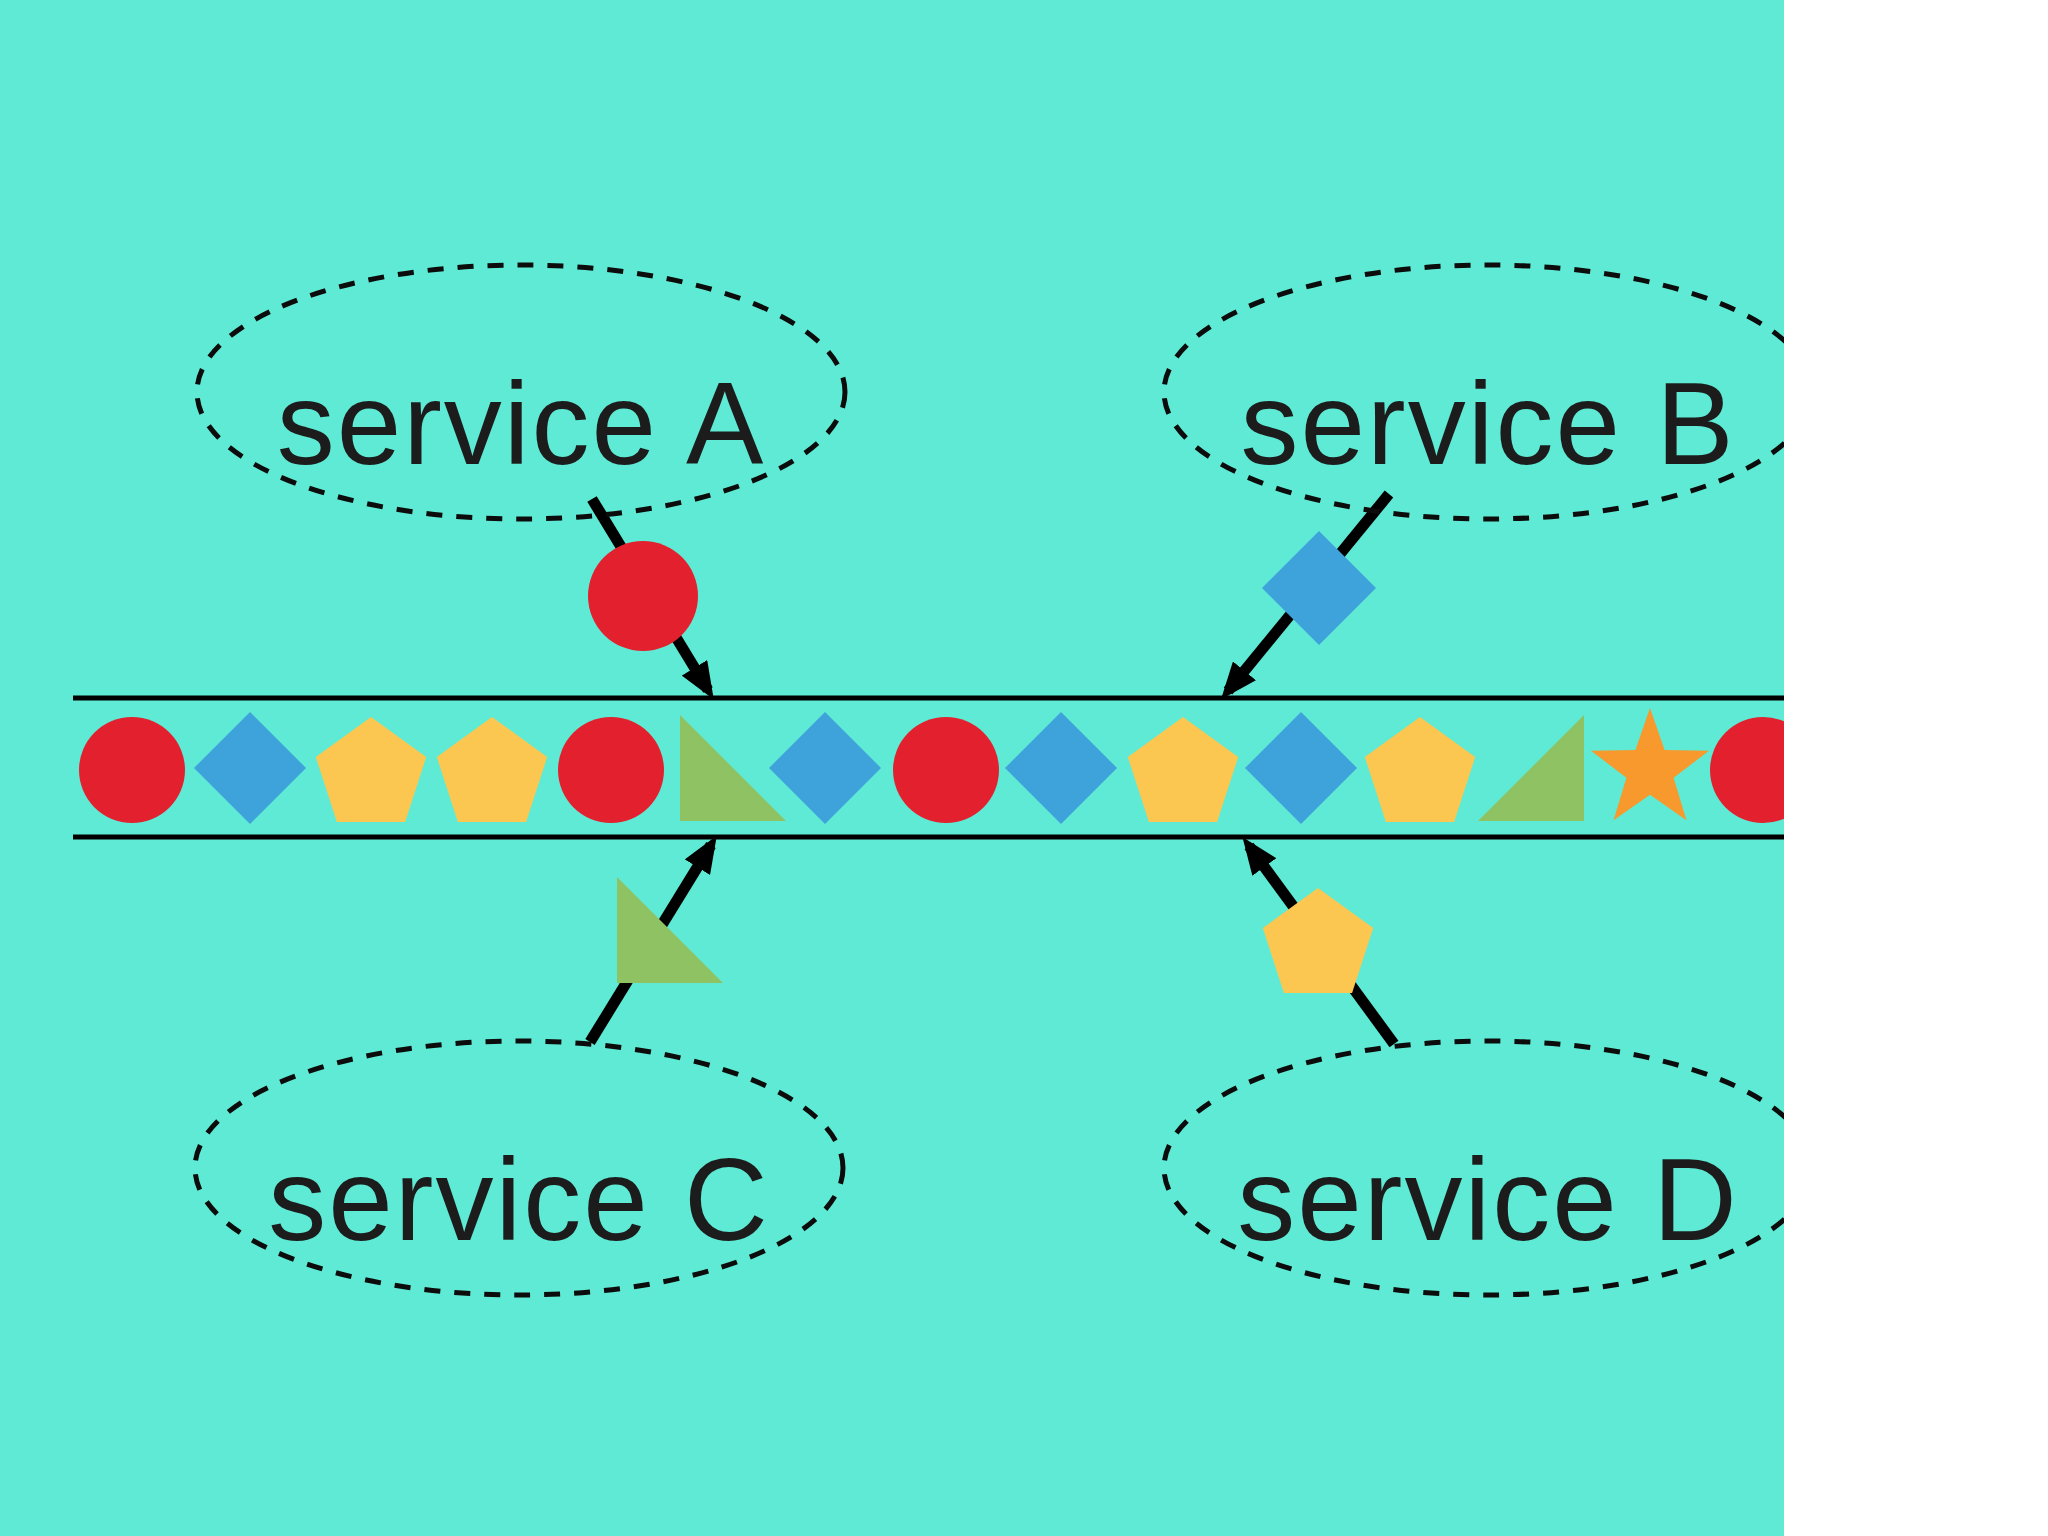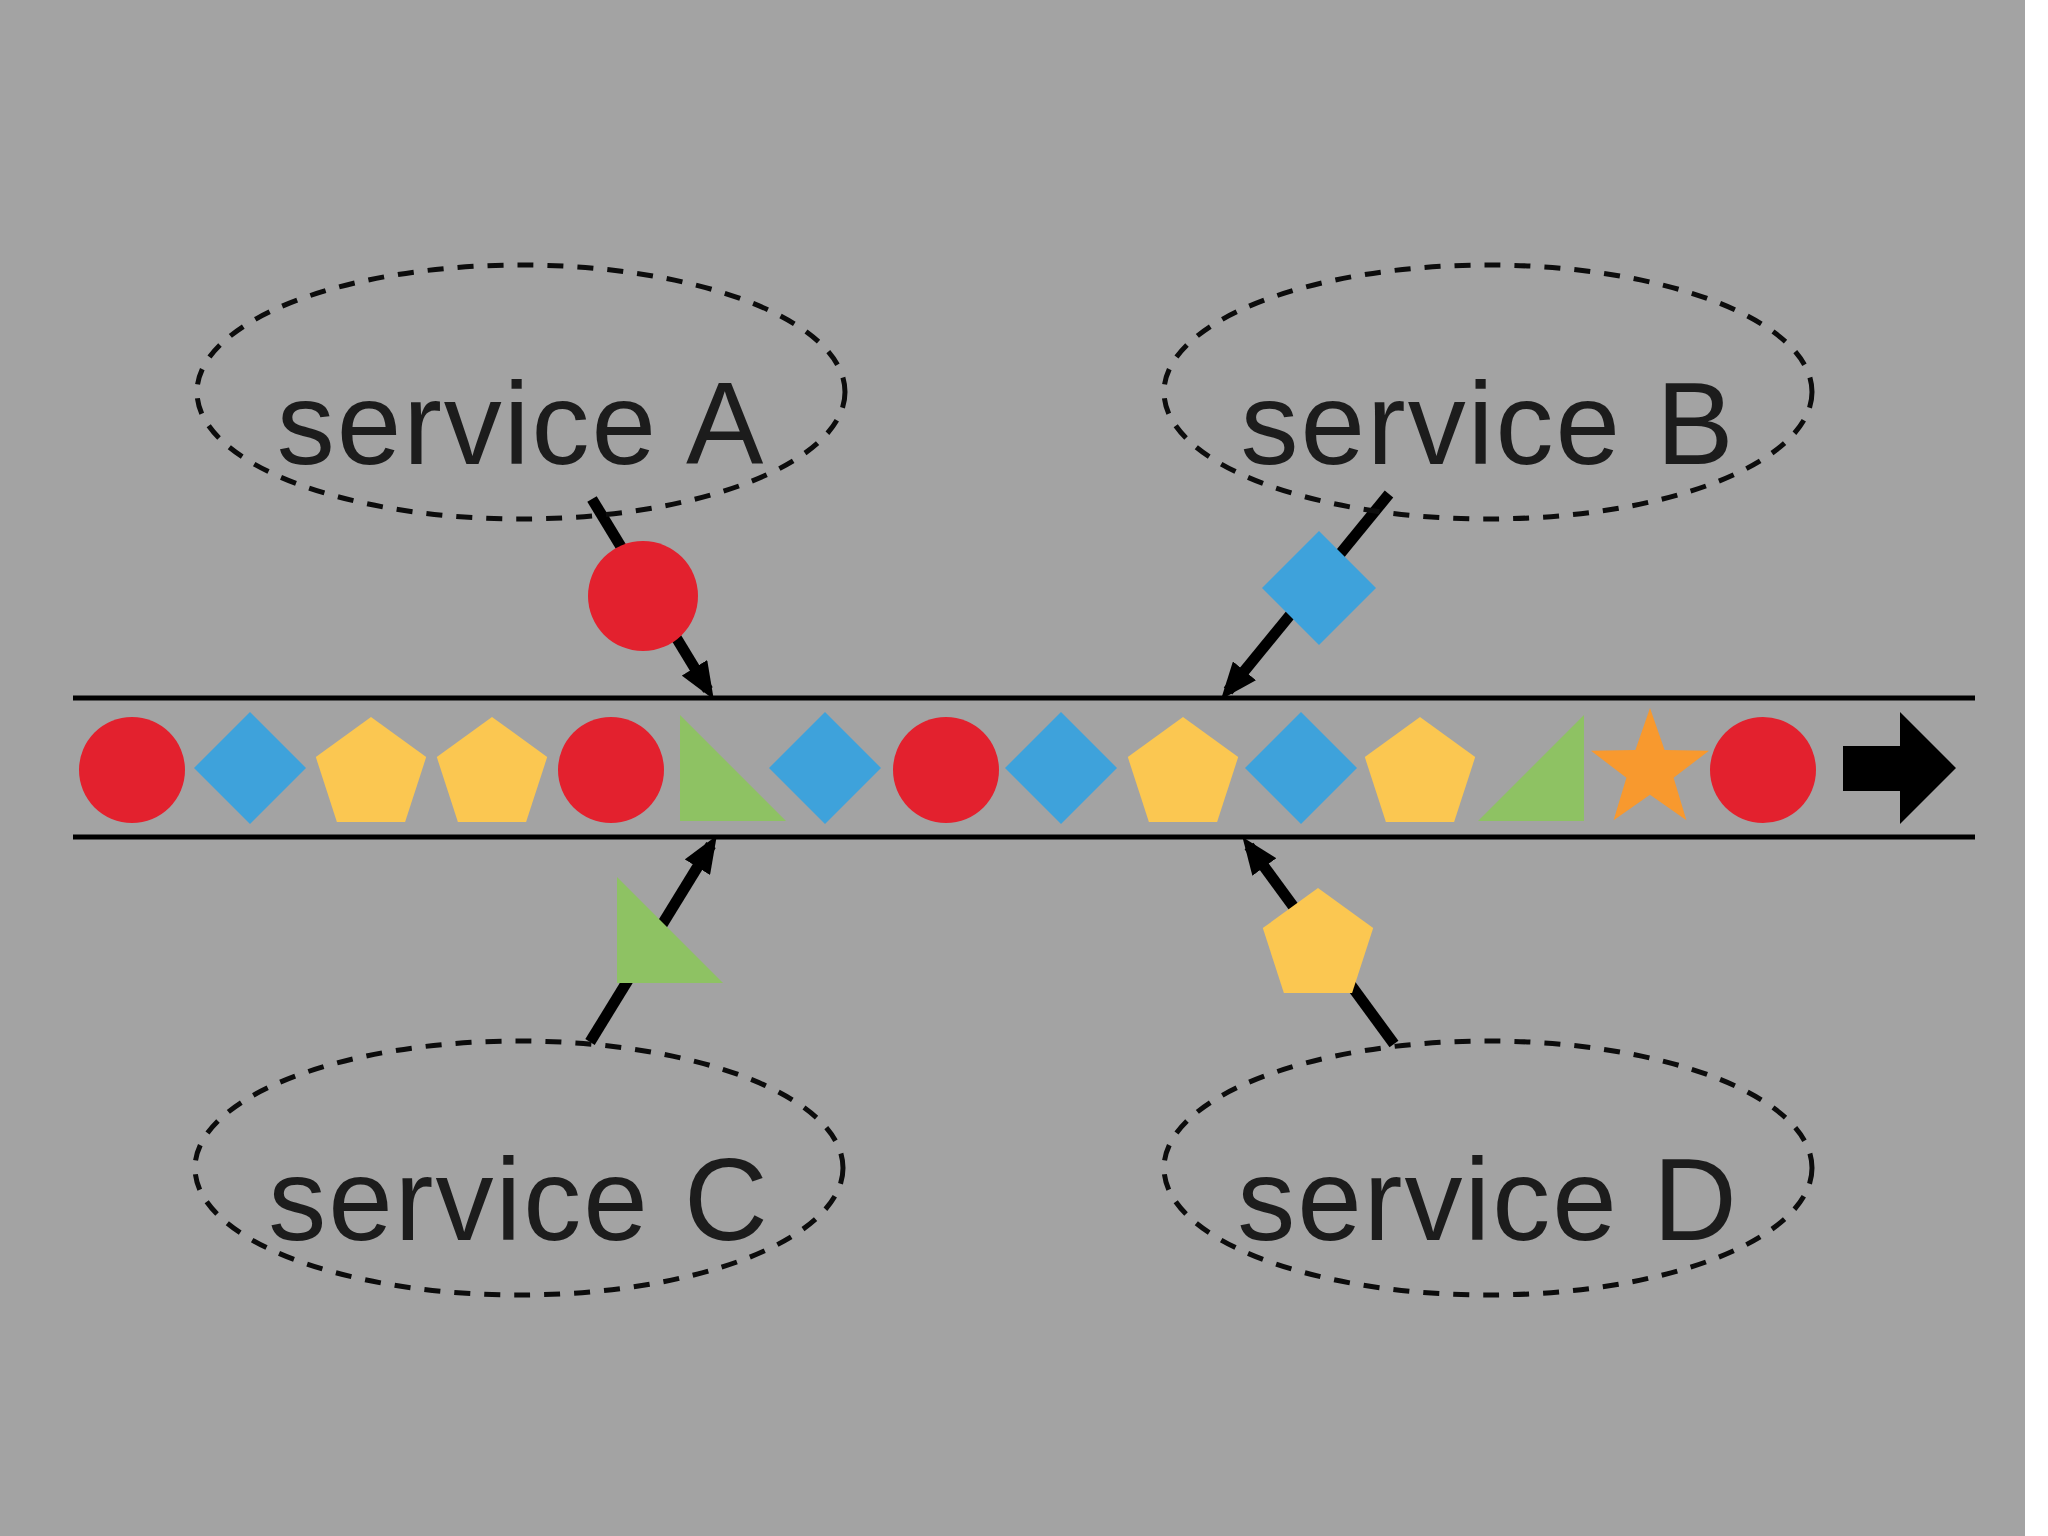--- a/index.html
+++ b/index.html
@@ -1,19 +1,19 @@
 <!DOCTYPE html>
 <html><head>
 <meta charset="utf-8">
 <style>
   html,body{margin:0;padding:0;background:#ffffff;}
   .canvas{
     position:relative;
-    width:2025px;height:1536px;
-    background:#a3a3a3;
+    width:1784px;height:1536px;
+    background:#5eead4;
     overflow:hidden;
     font-family:"Liberation Sans", sans-serif;
   }
   svg{display:block;}
   .svc-label{
     font-family:"Liberation Sans","DejaVu Sans",sans-serif;
     font-weight:300;
     font-size:116px;
     letter-spacing:2px;
     fill:#1c1c1c;

